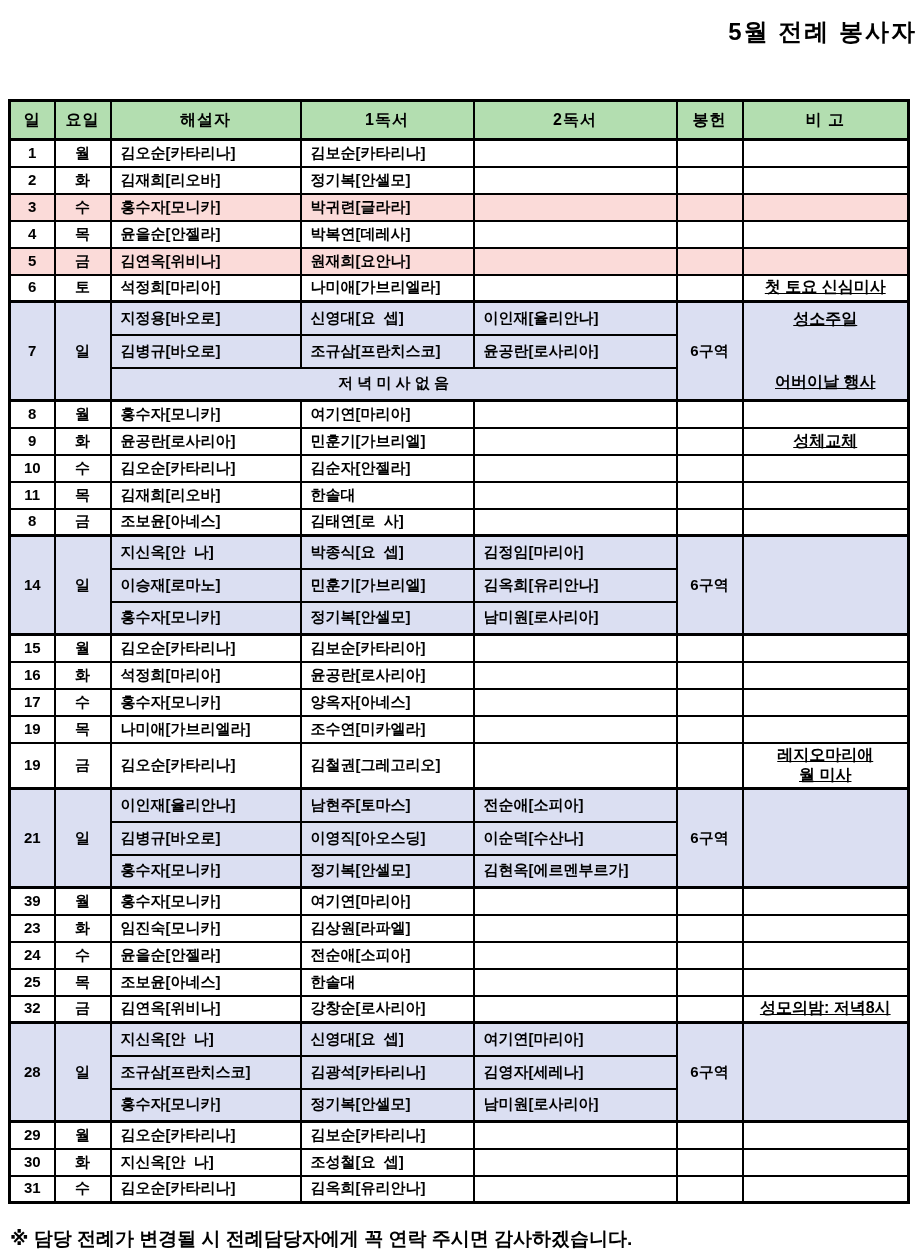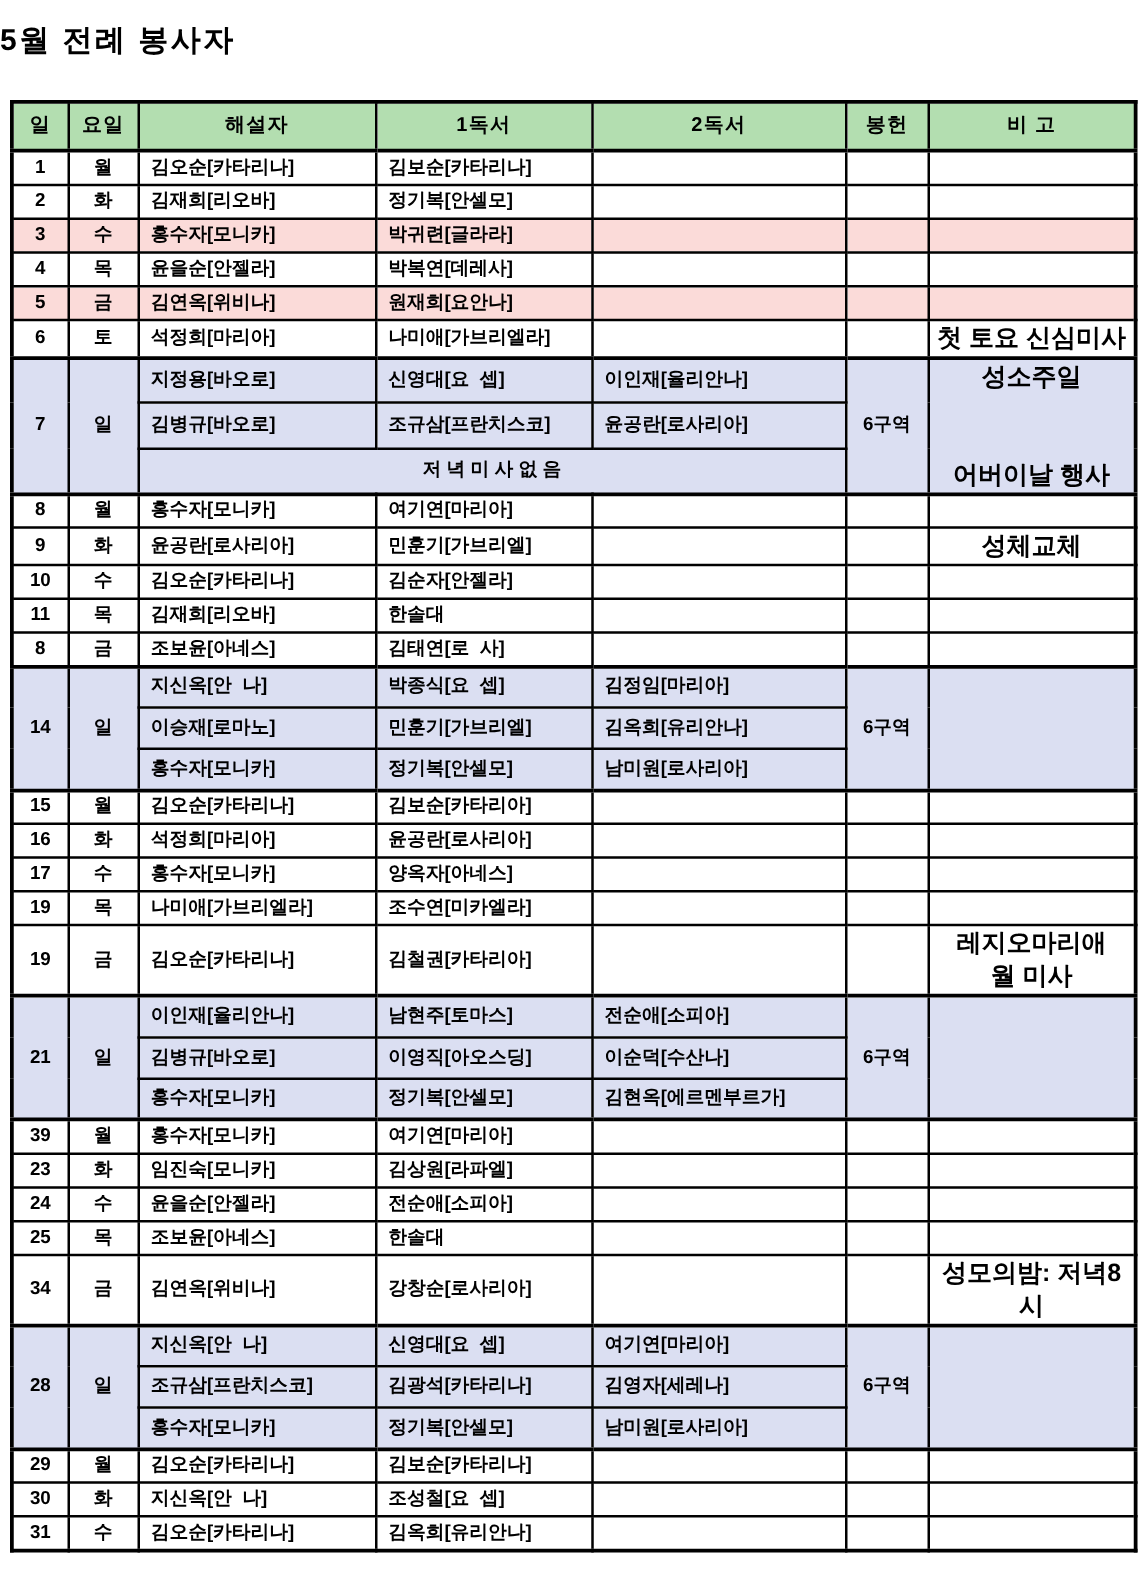--- a/index.html
+++ b/index.html
@@ -2,21 +2,21 @@
 <html><head>
 <meta charset="utf-8">
 <style>
   html,body{margin:0;padding:0;}
   body{
     width:917px;height:1257px;background:#ffffff;position:relative;
     font-family:"Liberation Sans","DejaVu Sans",sans-serif;
     font-weight:bold;color:#000;
   }
   .title{
-    margin:16px 0 32px 0;text-align:left;
+    margin:16px 0 51px 0;text-align:right;
     font-size:24px;letter-spacing:2px;
   }
   table.schedule{
     border-collapse:collapse;table-layout:fixed;
     margin-left:8px;width:899px;
     border:3px solid #000;
     font-size:15px;
   }
   td{
     border:2px solid #000;
@@ -32,21 +32,21 @@
     font-size:16px;
     border-bottom:3px solid #000;
     height:34px;
     letter-spacing:1px;
   }
   tbody tr{height:27px;}
   tbody tr.sunday{height:33px;background:#dbdff2;}
   tbody tr.pink{background:#fbdbd9;}
   td.c-center{text-align:center;padding:1px 2px;}
   td.c-left{text-align:left;padding-left:9px;}
-  td.c-note{font-size:20px;line-height:1.3;}
+  td.c-note{font-size:16px;line-height:1.3;text-decoration:underline;}
   tr.s-top td{border-top-width:3px;}
   tr.s-bot td{border-bottom-width:3px;}
   td.c-span{border-top-width:3px;border-bottom-width:3px;text-align:center;}
   .footer{
     margin:20px 0 0 10px;
     font-size:19px;
     line-height:1.6;
   }
   .footer .line2{margin-left:26px;}
 </style>
@@ -248,21 +248,21 @@
         <td class="c-left">나미애[가브리엘라]</td>
         <td class="c-left">조수연[미카엘라]</td>
         <td class="c-left"></td>
         <td class="c-center" rowspan="1"></td>
         <td class="c-center c-note" rowspan="1"></td>
       </tr>
       <tr>
         <td class="c-center" rowspan="1">19</td>
         <td class="c-center" rowspan="1">금</td>
         <td class="c-left">김오순[카타리나]</td>
-        <td class="c-left">김철권[카타리아]</td>
+        <td class="c-left">김철권[그레고리오]</td>
         <td class="c-left"></td>
         <td class="c-center" rowspan="1"></td>
         <td class="c-center c-note" rowspan="1">레지오마리애
 월 미사</td>
       </tr>
       <tr class="sunday s-top">
         <td class="c-center c-span" rowspan="3">21</td>
         <td class="c-center c-span" rowspan="3">일</td>
         <td class="c-left">이인재[율리안나]</td>
         <td class="c-left">남현주[토마스]</td>
@@ -310,21 +310,21 @@
       <tr>
         <td class="c-center" rowspan="1">25</td>
         <td class="c-center" rowspan="1">목</td>
         <td class="c-left">조보윤[아네스]</td>
         <td class="c-left">한솔대</td>
         <td class="c-left"></td>
         <td class="c-center" rowspan="1"></td>
         <td class="c-center c-note" rowspan="1"></td>
       </tr>
       <tr>
-        <td class="c-center" rowspan="1">34</td>
+        <td class="c-center" rowspan="1">32</td>
         <td class="c-center" rowspan="1">금</td>
         <td class="c-left">김연옥[위비나]</td>
         <td class="c-left">강창순[로사리아]</td>
         <td class="c-left"></td>
         <td class="c-center" rowspan="1"></td>
         <td class="c-center c-note" rowspan="1">성모의밤: 저녁8시</td>
       </tr>
       <tr class="sunday s-top">
         <td class="c-center c-span" rowspan="3">28</td>
         <td class="c-center c-span" rowspan="3">일</td>
@@ -368,14 +368,15 @@
         <td class="c-left">김오순[카타리나]</td>
         <td class="c-left">김옥희[유리안나]</td>
         <td class="c-left"></td>
         <td class="c-center" rowspan="1"></td>
         <td class="c-center c-note" rowspan="1"></td>
       </tr>
     </tbody>
 </table>
 
 <div class="footer">
+  <div class="line1">※ 담당 전례가 변경될 시 전례담당자에게 꼭 연락 주시면 감사하겠습니다.</div>
   <div class="line2">[석정희[마리아] ☎ 010-5547-7020]</div>
 </div>
 
 </body></html>

